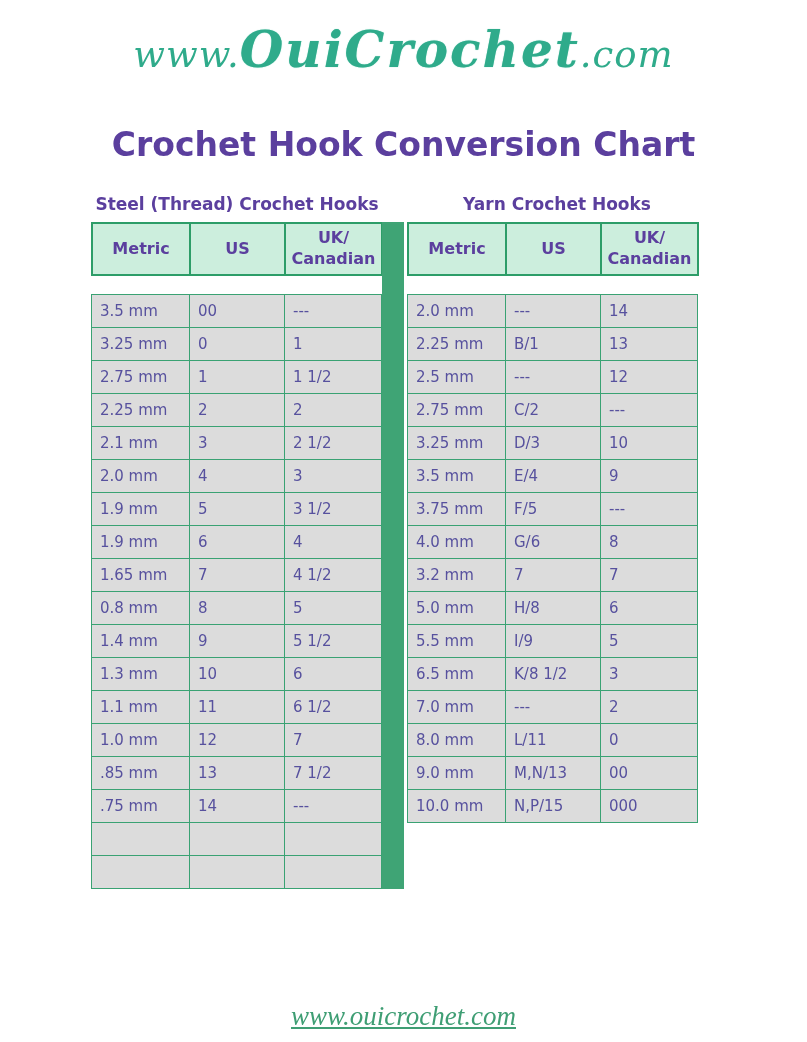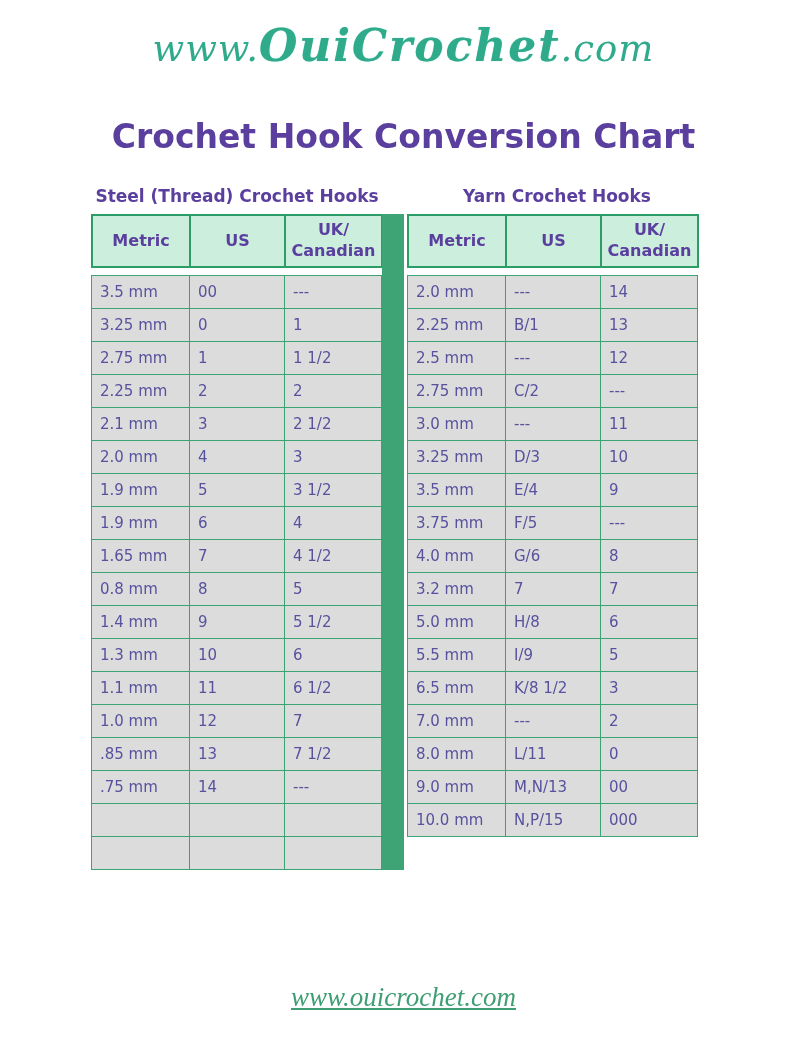--- a/index.html
+++ b/index.html
@@ -6,42 +6,42 @@
   .page{
     width:807px;height:1042px;margin:0;background:#ffffff;overflow:hidden;
     font-family:"DejaVu Sans",sans-serif;
   }
   
   .logo{padding-top:20px;text-align:center;color:#2fab8b;white-space:nowrap;}
   .logo-pre,.logo-suf{
     font-family:"DejaVu Serif",serif;font-style:italic;font-size:37px;letter-spacing:1px;
   }
   .logo-brand{
-    font-family:"DejaVu Serif",serif;font-style:italic;font-weight:bold;font-size:44px;
+    font-family:"DejaVu Serif",serif;font-style:italic;font-weight:bold;font-size:50px;
     letter-spacing:2px;text-shadow:0 0 1px #7fd4bd;
   }
   
   .title{
     margin:46px 0 0 0;text-align:center;font-size:33px;font-weight:bold;color:#5b3f9e;
   }
   
   .subtitles-row{display:flex;margin:30px 0 0 91px;width:612px;}
   .subtitle{width:292px;text-align:center;font-size:17px;font-weight:bold;color:#5b3f9e;white-space:nowrap;}
   .gap-spacer{width:28px;}
   
   .tables-row{display:flex;align-items:stretch;margin:8px 0 0 91px;width:612px;}
   .side{width:288px;}
   .side table{width:290px;table-layout:fixed;border-collapse:collapse;}
   col.c1{width:98px;}col.c2{width:95px;}col.c3{width:97px;}
   .head-t th{
     box-sizing:border-box;height:52px;background:#cceedd;border:2px solid #2d9d68;
     color:#5b3f9e;font-size:16px;font-weight:bold;text-align:center;vertical-align:middle;
     line-height:1.3;padding:2px;
   }
-  .body-t{margin-top:7px;}
+  .body-t{margin-top:18px;}
   .body-t td{
     box-sizing:border-box;height:33px;background:#dcdcdc;border:1.5px solid #3aa273;
     color:#57519e;font-size:15px;text-align:left;vertical-align:middle;padding:2px 4px 2px 8px;
     white-space:nowrap;overflow:hidden;
   }
   .divider{width:22px;margin:0 3px;background:#3fa475;}
   
   .footer{margin-top:112px;text-align:center;}
   .footer-link{
     font-family:"Liberation Serif",serif;font-style:italic;font-size:27px;
@@ -219,25 +219,20 @@
               <td>2.5 mm</td>
               <td>---</td>
               <td>12</td>
             </tr>
             <tr>
               <td>2.75 mm</td>
               <td>C/2</td>
               <td>---</td>
             </tr>
             <tr>
-              <td>3.0 mm</td>
-              <td>---</td>
-              <td>11</td>
-            </tr>
-            <tr>
               <td>3.25 mm</td>
               <td>D/3</td>
               <td>10</td>
             </tr>
             <tr>
               <td>3.5 mm</td>
               <td>E/4</td>
               <td>9</td>
             </tr>
             <tr>

